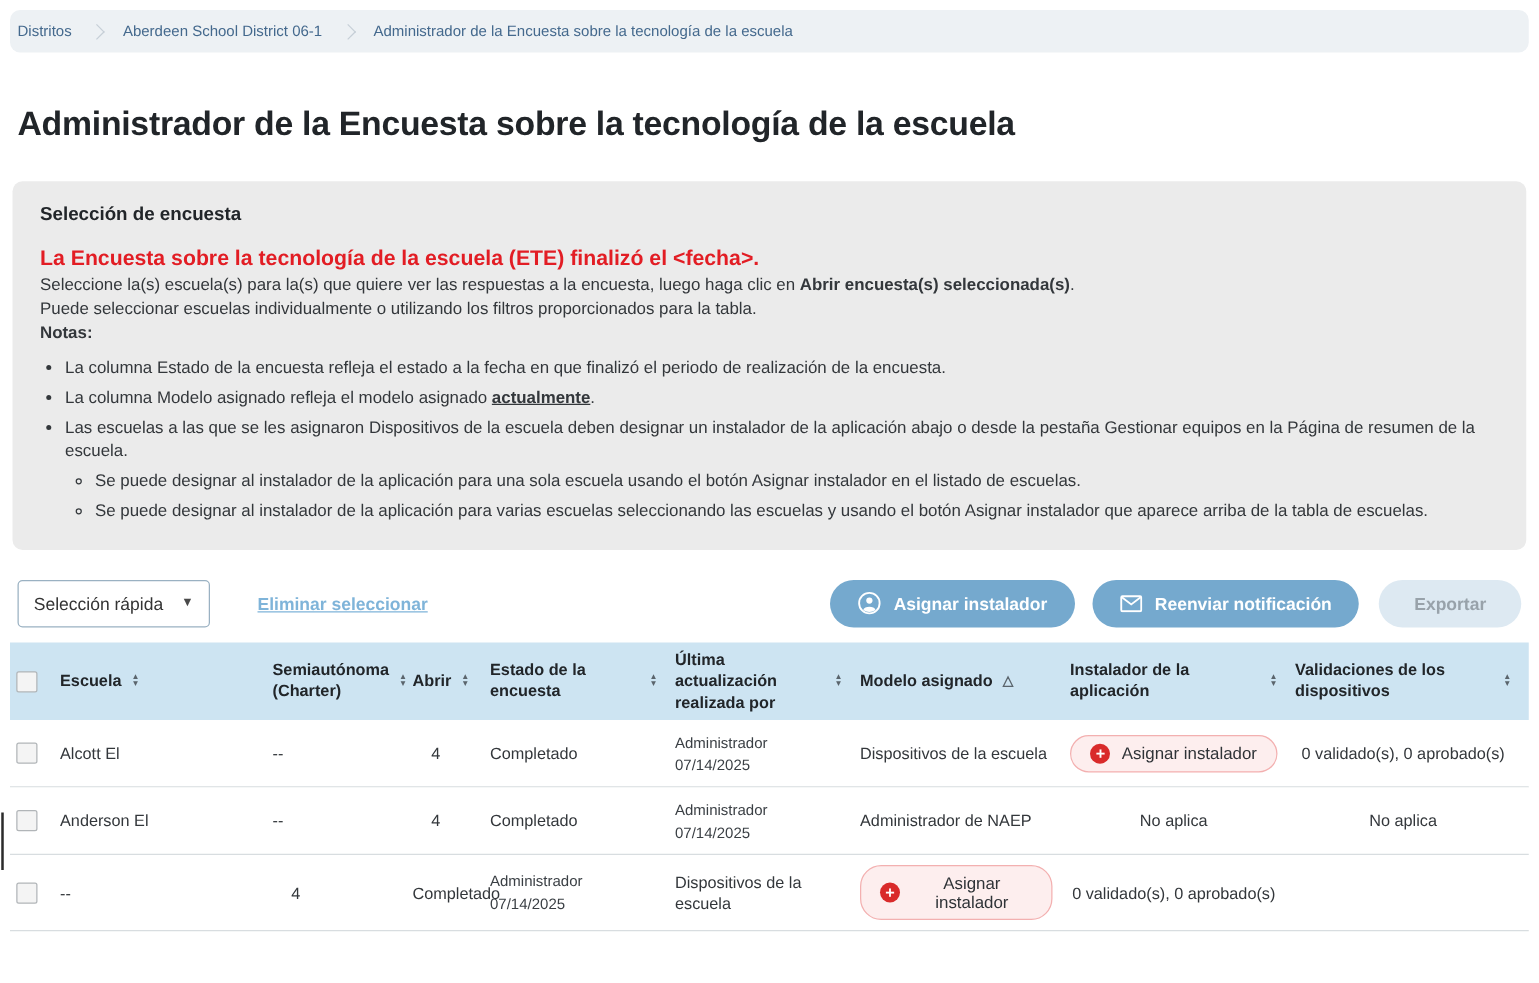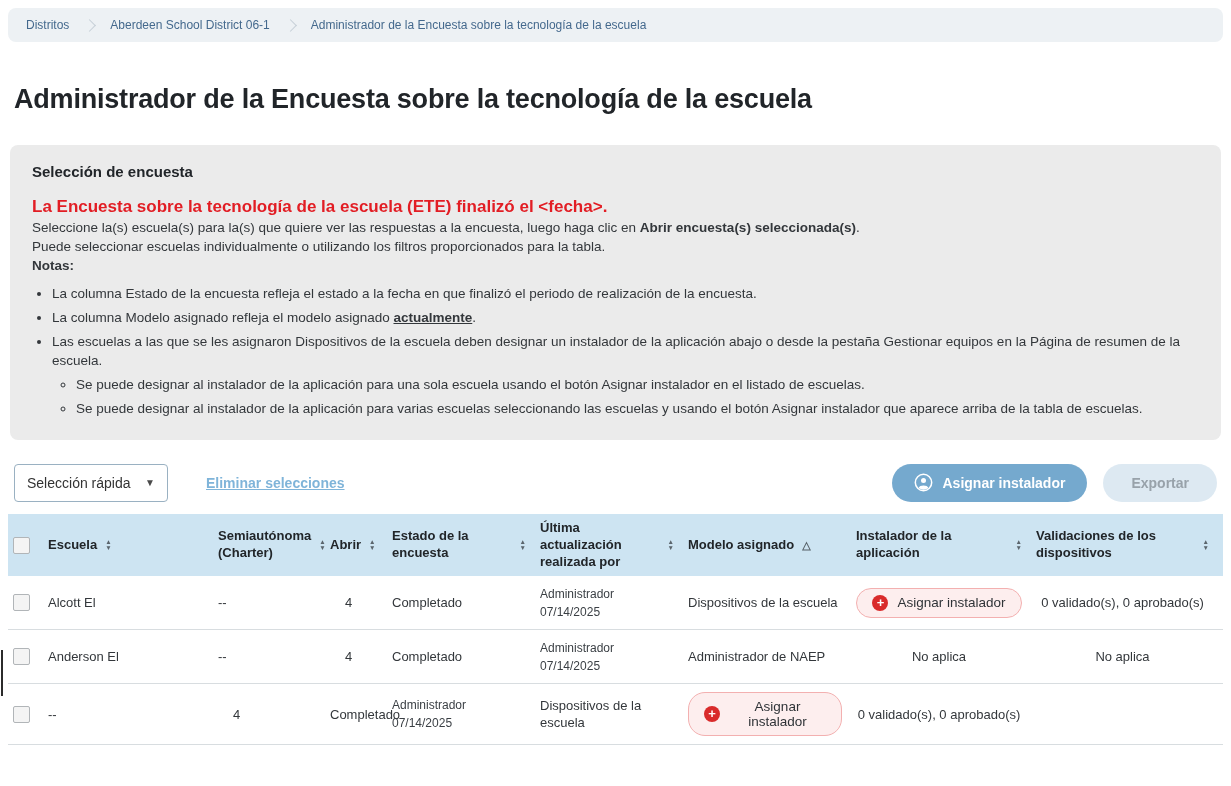--- a/index.html
+++ b/index.html
@@ -12,21 +12,21 @@
   }
 
   
   .breadcrumb {
     margin: 8px;
     height: 34px;
     background: #edf1f4;
     border-radius: 8px;
     display: flex;
     align-items: center;
-    padding: 0 18px;
+    padding: 0 6px;
     gap: 16px;
     font-size: 12px;
     color: #44698d;
   }
   .crumb { white-space: nowrap; }
   .chev {
     width: 9px; height: 9px;
     border-top: 1.5px solid #c6cfd7;
     border-right: 1.5px solid #c6cfd7;
     transform: rotate(45deg);
@@ -220,32 +220,41 @@
       </ul>
     </li>
   </ul>
 </section>
 
 <div class="toolbar">
   <div class="quick-select">
     <span>Selección rápida</span>
     <span class="caret">▼</span>
   </div>
-  <span class="clear-link">Eliminar selecciones</span>
+  <span class="clear-link">Eliminar seleccionar</span>
   <span class="toolbar-spacer"></span>
   <button class="btn btn-primary">
     <span>
       <svg width="19" height="19" viewBox="0 0 19 19">
           <circle cx="9.5" cy="9.5" r="8.2" fill="none" stroke="#ffffff" stroke-width="1.5"></circle>
           <circle cx="9.5" cy="7.4" r="2.5" fill="#ffffff"></circle>
           <path d="M4.6 14.9 C5.4 11.6 13.6 11.6 14.4 14.9 A 8.2 8.2 0 0 1 4.6 14.9 Z" fill="#ffffff"></path>
         </svg>
     </span>
     <span>Asignar instalador</span>
   </button>
+  <button class="btn btn-primary">
+    <span>
+      <svg width="18" height="14" viewBox="0 0 18 14">
+          <rect x="1" y="1" width="16" height="12" rx="1" fill="none" stroke="#ffffff" stroke-width="1.5"></rect>
+          <path d="M1.5 1.8 L9 7.5 L16.5 1.8" fill="none" stroke="#ffffff" stroke-width="1.5"></path>
+        </svg>
+    </span>
+    <span>Reenviar notificación</span>
+  </button>
   <button class="btn btn-disabled" aria-disabled="true">
     <span>Exportar</span>
   </button>
 </div>
 
 <div class="table-wrap">
   <div class="grid thead">
     <div class="th cb-cell">
       <span class="checkbox"></span>
     </div>

